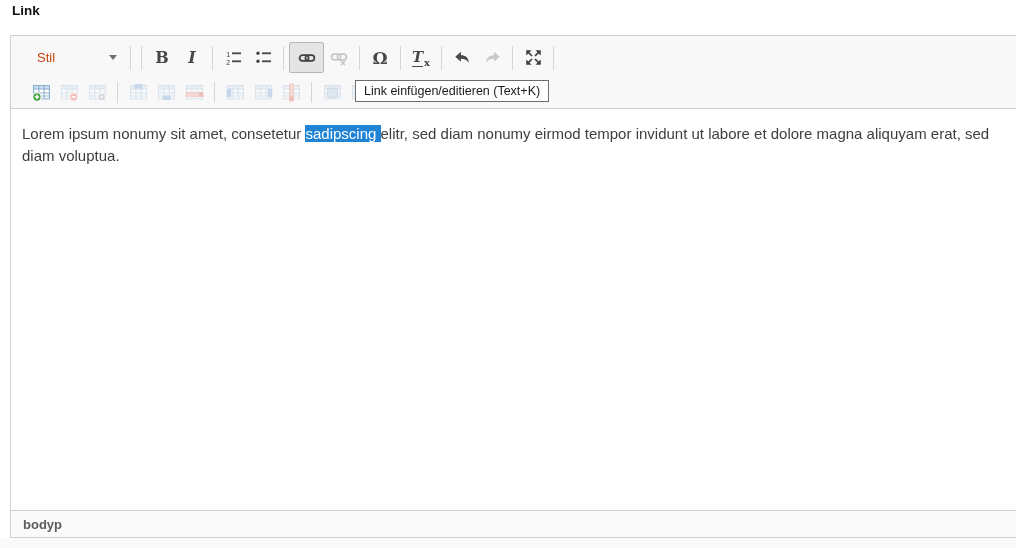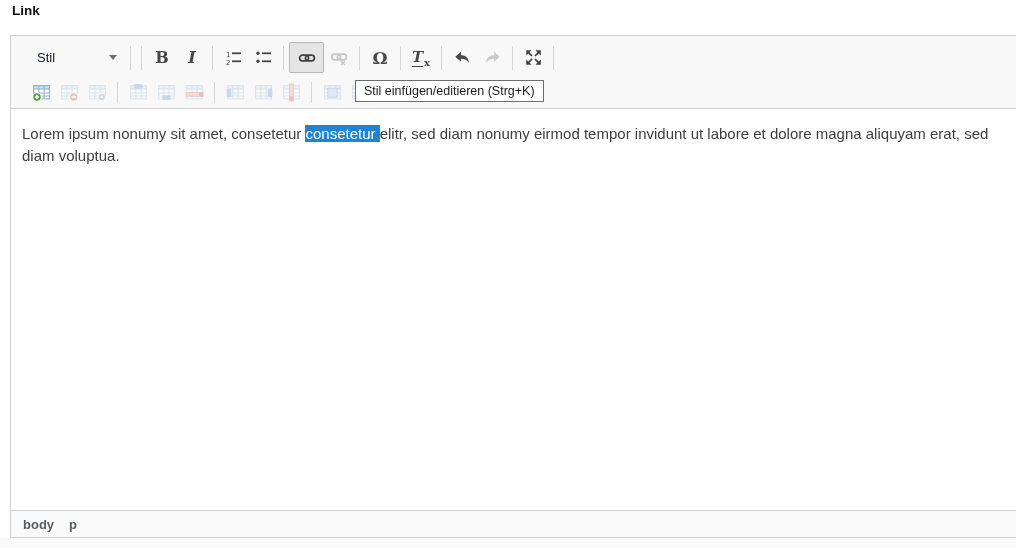--- a/index.html
+++ b/index.html
@@ -32,21 +32,21 @@
   .trow1 { height: 39px; }
   .trow2 { height: 31px; }
   .sep {
     width: 1px; height: 24px; background: #d5d5d5;
     margin: 0 5px; flex: none;
   }
   .trow2 .sep { height: 21px; margin: 0 6px; }
   .combo {
     height: 26px; display: flex; align-items: center;
     justify-content: space-between; padding: 0 8px 0 7px;
-    color: #0f172a; font-size: 13px; cursor: default;
+    color: #c2410c; font-size: 13px; cursor: default;
   }
   .combo-styles { width: 95px; margin-left: 10px; }
   .combo-format { width: 88px; }
   .combo-arrow {
     width: 0; height: 0; border-left: 4px solid transparent;
     border-right: 4px solid transparent; border-top: 5px solid #6f6f6f;
   }
   .btn {
     min-width: 30px; height: 28px; display: flex; align-items: center;
     justify-content: center; border: 1px solid transparent; border-radius: 2px;
@@ -69,21 +69,21 @@
     flex: 1; background: #fff; padding: 14px 12px 0 11px;
     font-size: 15px; color: #3e3e3e; line-height: 1.45;
     overflow: hidden; cursor: text;
   }
   .content ::selection { background: var(--selection-bg, #1f83d6); color: #fff; }
   .sel {
     background: var(--selection-bg, #1f83d6); color: #fff;
   }
   .pathbar {
     height: 27px; background: #fafafa; border-top: 1px solid var(--border, #d0d0d0);
-    display: flex; align-items: center; padding-left: 12px; gap: 15px;
+    display: flex; align-items: center; padding-left: 12px; 
     font-size: 13px; font-weight: bold; color: #5a5d60;
   }
   .pathbar span { cursor: default; }
   .tooltip {
     position: absolute; left: 355px; top: 80px; height: 22px;
     background: #fff; border: 1px solid #6d6d6d; color: #1a1a1a;
     font-size: 12.5px; line-height: 20px; padding: 0 8px;
     white-space: nowrap; z-index: 60;
   }
 </style>
@@ -291,22 +291,22 @@
         <svg width="19" height="19" viewBox="0 0 18 18">
           <rect x="1.5" y="2.5" width="15" height="12.5" fill="#fdfefe" stroke="#aac2da"></rect>
           <rect x="1.5" y="2.5" width="15" height="3.2" fill="#d9e6f2" stroke="#aac2da"></rect>
           <path d="M1.5 9.4 H16.5 M1.5 12.4 H16.5 M6.5 2.5 V15 M11.5 2.5 V15" stroke="#aac2da" fill="none"></path>
         </svg>
       </div>
     </div>
   </div>
 
   <div class="content">
-    <p><span>Lorem ipsum nonumy sit amet, consetetur </span><span class="sel">consetetur </span><span>elitr, sed diam nonumy eirmod tempor invidunt ut labore et dolore magna aliquyam erat, sed diam voluptua.</span></p>
+    <p><span>Lorem ipsum nonumy sit amet, consetetur </span><span class="sel">sadipscing </span><span>elitr, sed diam nonumy eirmod tempor invidunt ut labore et dolore magna aliquyam erat, sed diam voluptua.</span></p>
   </div>
 
   <div class="pathbar">
     <span>body</span>
     <span>p</span>
   </div>
 </div>
 
-<div class="tooltip">Stil einfügen/editieren (Strg+K)</div>
+<div class="tooltip">Link einfügen/editieren (Text+K)</div>
 
 </body></html>

